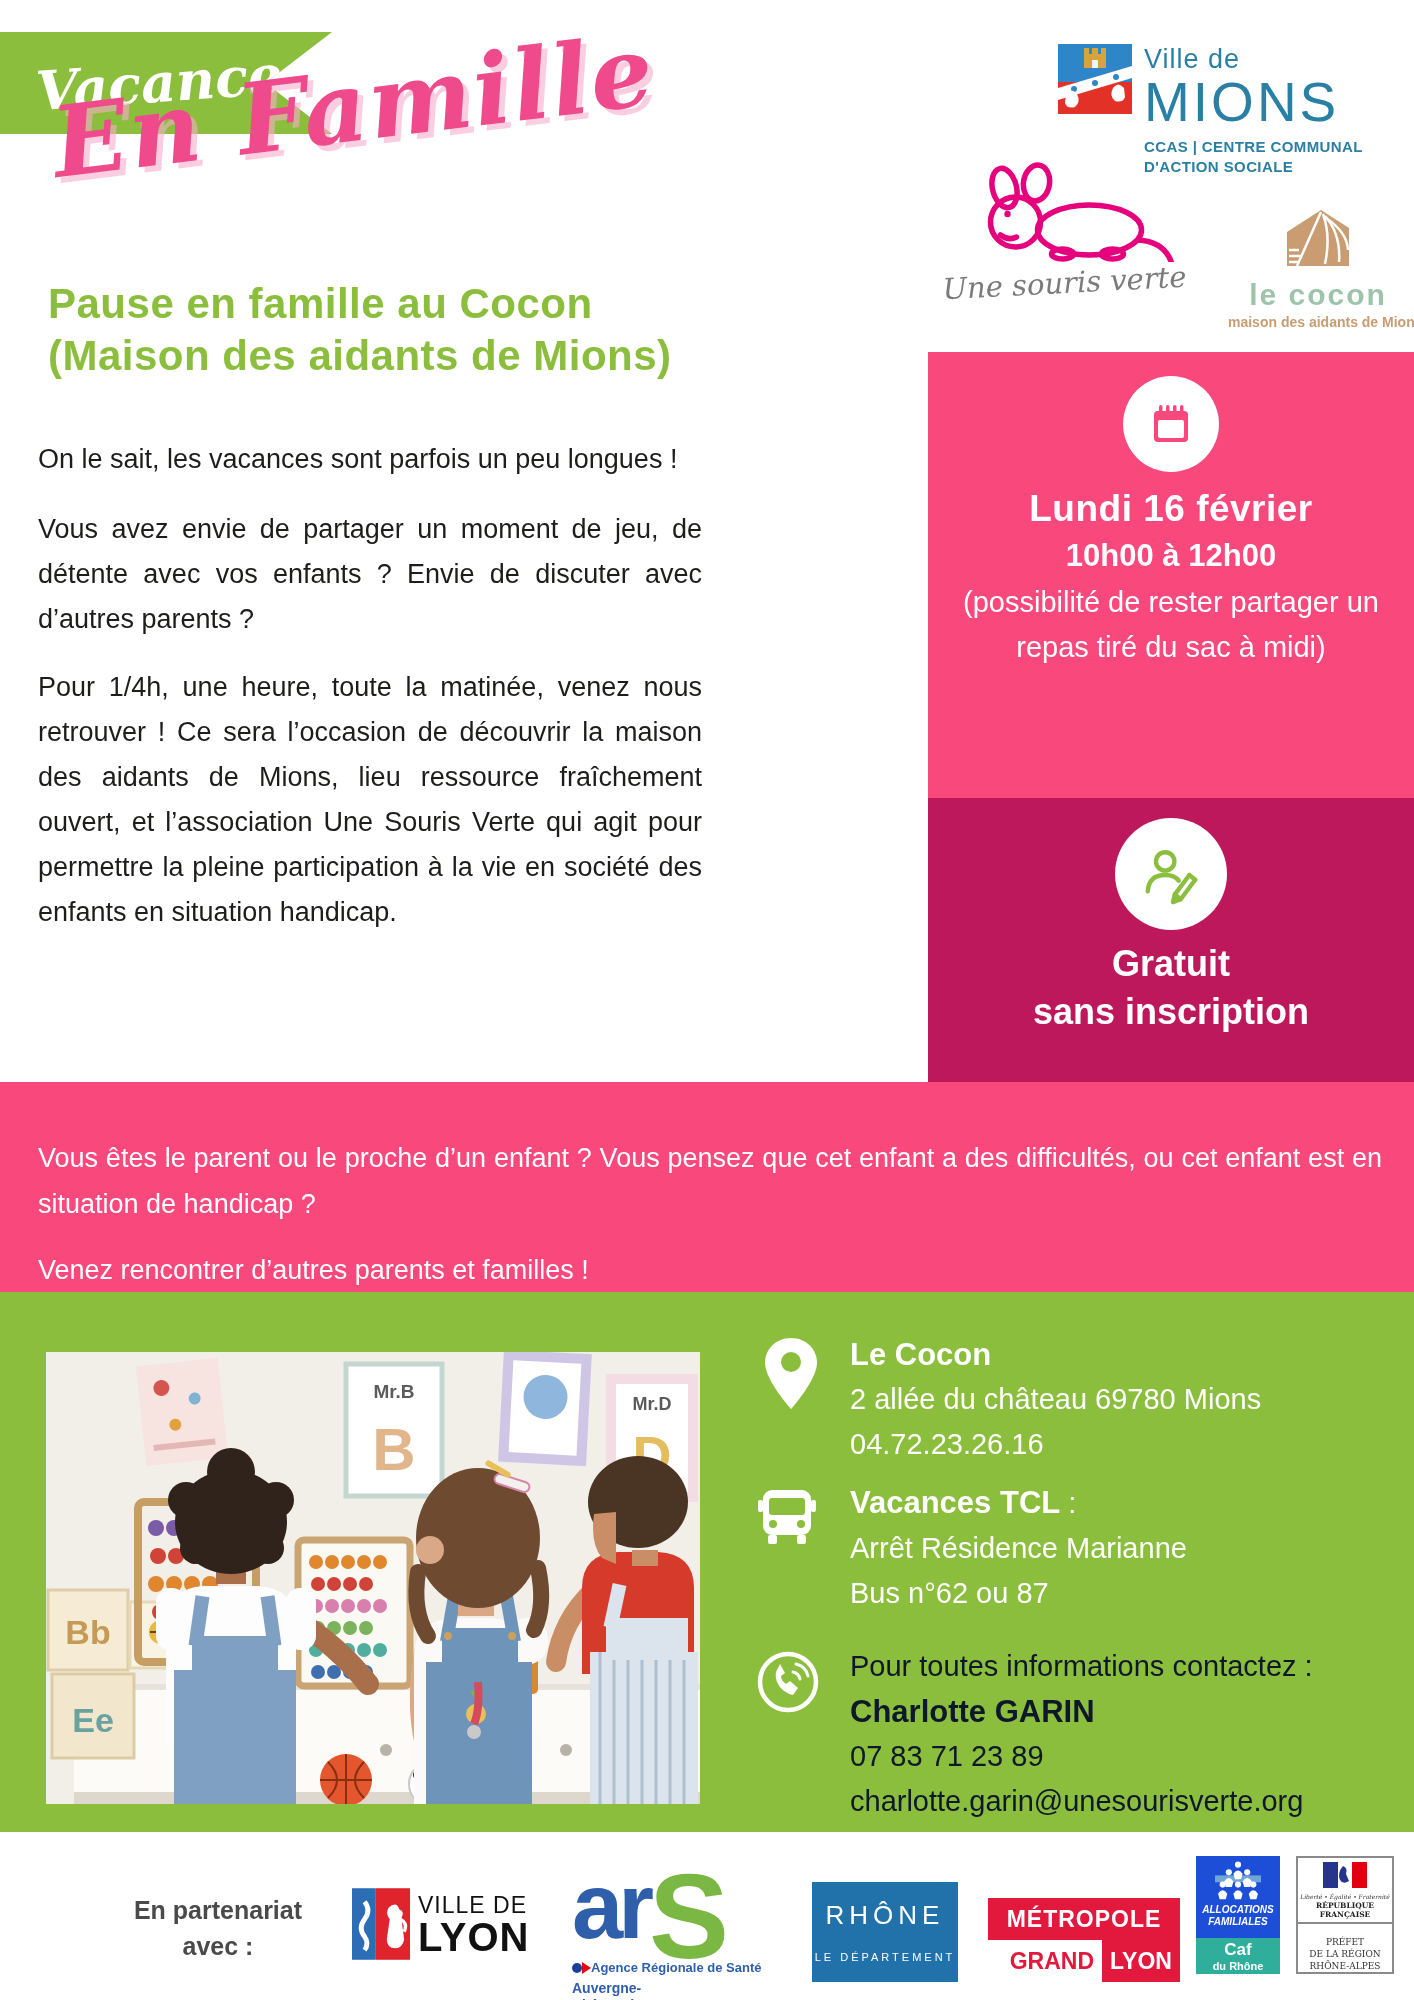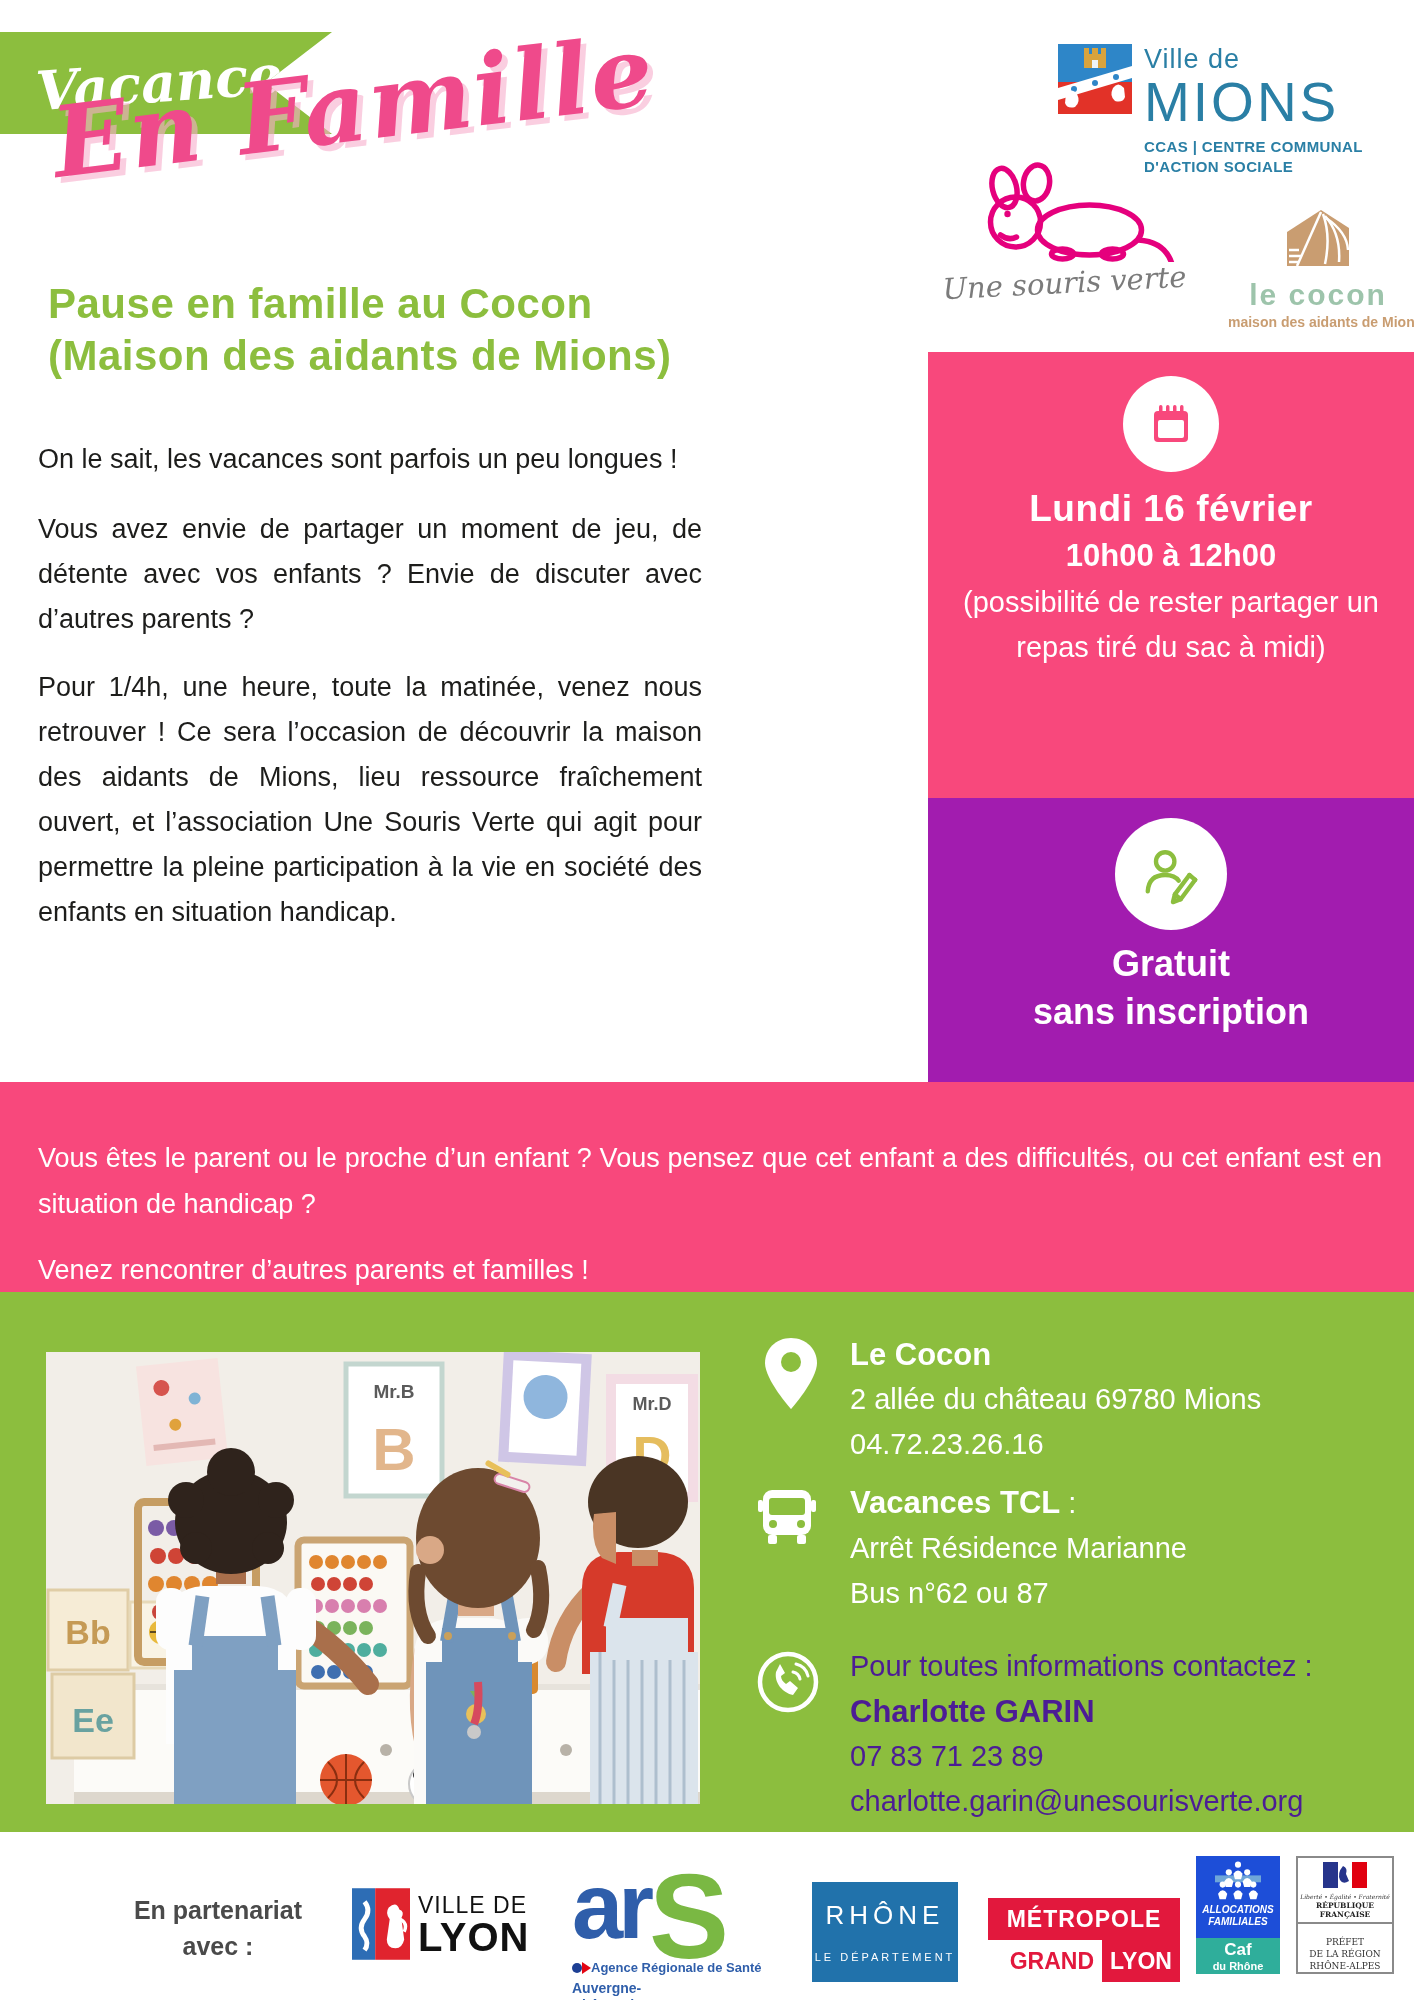--- a/index.html
+++ b/index.html
@@ -40,41 +40,41 @@
 
   
   .date-card{position:absolute;left:928px;top:352px;width:486px;height:446px;background:#f8487c;
              color:#fff;text-align:center;}
   .card-circle{width:96px;height:96px;border-radius:50%;background:#fff;margin:24px auto 0;
                display:flex;align-items:center;justify-content:center;}
   .date-line{font-size:37px;font-weight:800;margin-top:16px;letter-spacing:.5px;}
   .time-line{font-size:31px;font-weight:800;margin-top:8px;}
   .note-line{font-size:29px;line-height:45px;margin-top:6px;padding:0 30px;}
 
-  .free-card{position:absolute;left:928px;top:798px;width:486px;height:284px;background:#a21caf;
+  .free-card{position:absolute;left:928px;top:798px;width:486px;height:284px;background:#be185d;
              color:#fff;text-align:center;}
   .free-circle{width:112px;height:112px;border-radius:50%;background:#fff;margin:20px auto 0;
                display:flex;align-items:center;justify-content:center;}
   .free-line{font-size:36px;font-weight:800;line-height:48px;}
   .free-line.first{margin-top:10px;}
 
   
   .banner{position:absolute;left:0;top:1082px;width:1414px;height:210px;background:#f8487c;color:#fff;}
   .banner-p1{position:absolute;left:38px;top:26px;width:1344px;font-size:27px;line-height:46px;text-align:justify;}
   .banner-p2{position:absolute;left:38px;top:146px;font-size:27px;}
 
   
   .green-band{position:absolute;left:0;top:1292px;width:1414px;height:540px;background:#8cbe3e;}
   .photo{position:absolute;left:46px;top:60px;width:654px;height:452px;overflow:hidden;background:#f2eee8;}
   .photo svg{display:block;}
   .photo text{font-family:"Liberation Sans",sans-serif;text-anchor:middle;}
   .band-icon{position:absolute;}
   .loc-text{position:absolute;left:850px;top:40px;color:#fff;}
   .tcl-text{position:absolute;left:850px;top:188px;color:#fff;}
-  .contact-text{position:absolute;left:850px;top:352px;color:#4c1d95;}
+  .contact-text{position:absolute;left:850px;top:352px;color:#0f172a;}
   .info-title{font-size:31px;font-weight:800;line-height:45px;}
   .info-line{font-size:29px;line-height:45px;}
   .inline-bold{font-weight:800;font-size:31px;}
 
   
   .partner-label{position:absolute;left:118px;top:1892px;width:200px;text-align:center;font-size:25px;
                  font-weight:800;color:#4a4a4a;line-height:36px;}
   .lyon{position:absolute;left:352px;top:1888px;display:flex;align-items:center;gap:8px;}
   .lyon-l1{font-size:23px;color:#111;letter-spacing:1px;line-height:26px;}
   .lyon-l2{font-size:40px;color:#111;font-weight:900;line-height:38px;letter-spacing:1px;}

